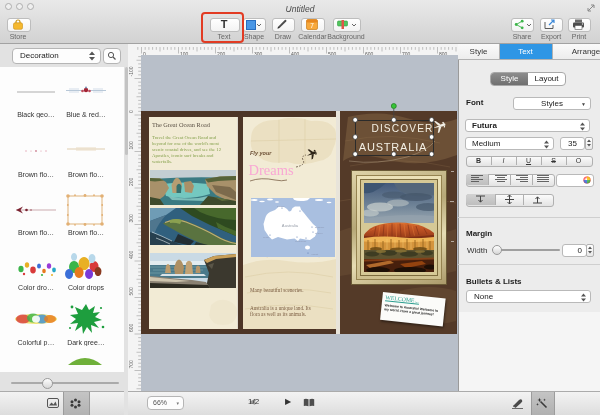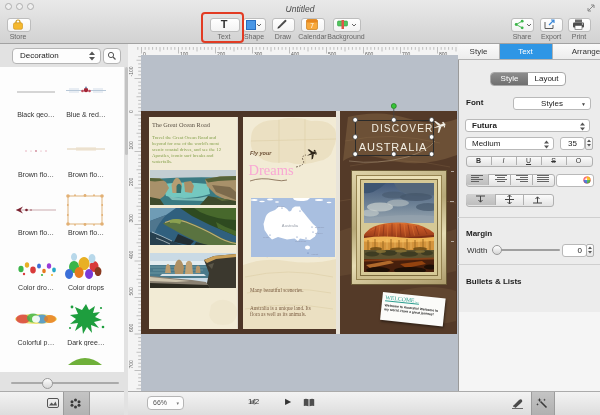--- a/index.html
+++ b/index.html
@@ -852,20 +852,26 @@
     <span style="position:absolute;right:4px;top:1px;">0</span>
   </div>
   <div class="abs" style="left:586px;top:244px;width:6px;height:11px;background:linear-gradient(#fff,#e8e8e8);border:0.5px solid #b0b0b0;border-radius:2px;"></div>
   <svg class="abs" style="left:587.5px;top:245.5px;" width="4" height="8" viewBox="0 0 4 8">
       <path d="M0 3 L2 0.5 L4 3 Z M0 5 L2 7.5 L4 5 Z" fill="#555"></path>
     </svg>
 
   <div class="abs" style="left:458px;top:264px;width:142px;height:1px;background:#cfcfcf;"></div>
 
   <div class="abs blabel" style="left:466px;top:277px;">Bullets &amp; Lists</div>
+  <div class="abs combo" style="left:466px;top:290px;width:123px;height:11px;">
+    <span style="position:absolute;left:7px;top:1px;">None</span>
+    <svg width="5" height="9" viewBox="0 0 5 9" style="position:absolute;right:4px;top:1.5px;">
+        <path d="M0 3.4 L2.5 0.4 L5 3.4 Z M0 5.6 L2.5 8.6 L5 5.6 Z" fill="#555"></path>
+      </svg>
+  </div>
 
   <div class="abs" style="left:459px;top:312px;width:141px;height:79px;background:#f5f5f5;"></div>
 
   <div class="abs" style="left:458px;top:391px;width:142px;height:24px;background:linear-gradient(#f3f3f3,#dcdcdc);border-top:1px solid #ababab;"></div>
   <svg class="abs" style="left:511px;top:398px;" width="13" height="11" viewBox="0 0 13 11">
     <path d="M2 8 L8 2 Q10 0.5 11 2 Q12 3.5 10 5 L5 9.5 Z" fill="#4a4a4a"></path>
     <path d="M2 8 L5 9.5 M1 10.5 h11" stroke="#4a4a4a" stroke-width="0.8" fill="none"></path>
   </svg>
   <div class="abs" style="left:531px;top:392px;width:22px;height:23px;background:linear-gradient(#c4c4c4,#b0b0b0);border-left:1px solid #9c9c9c;border-right:1px solid #9c9c9c;"></div>
   <svg class="abs" style="left:536px;top:397px;" width="12" height="12" viewBox="0 0 12 12">

